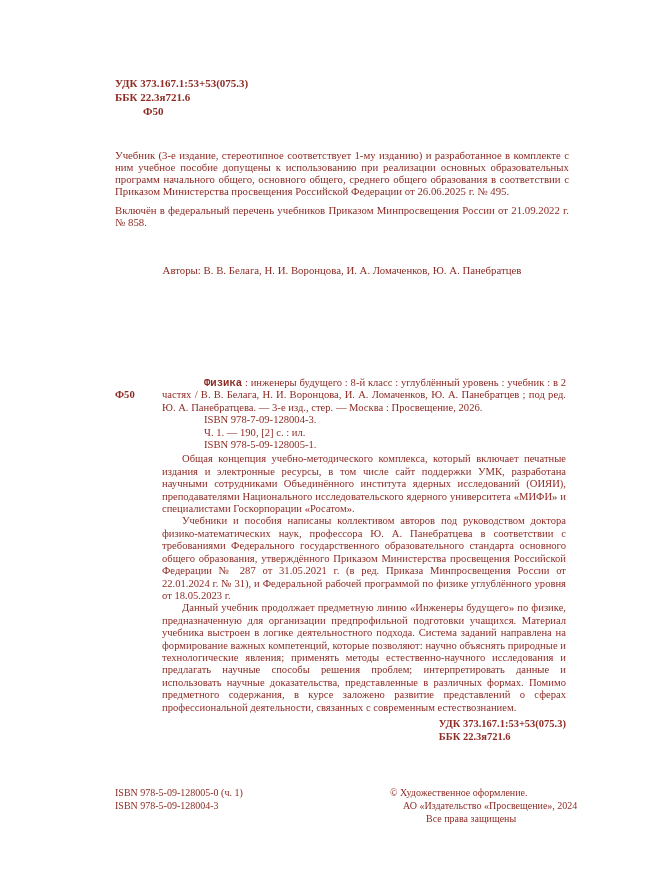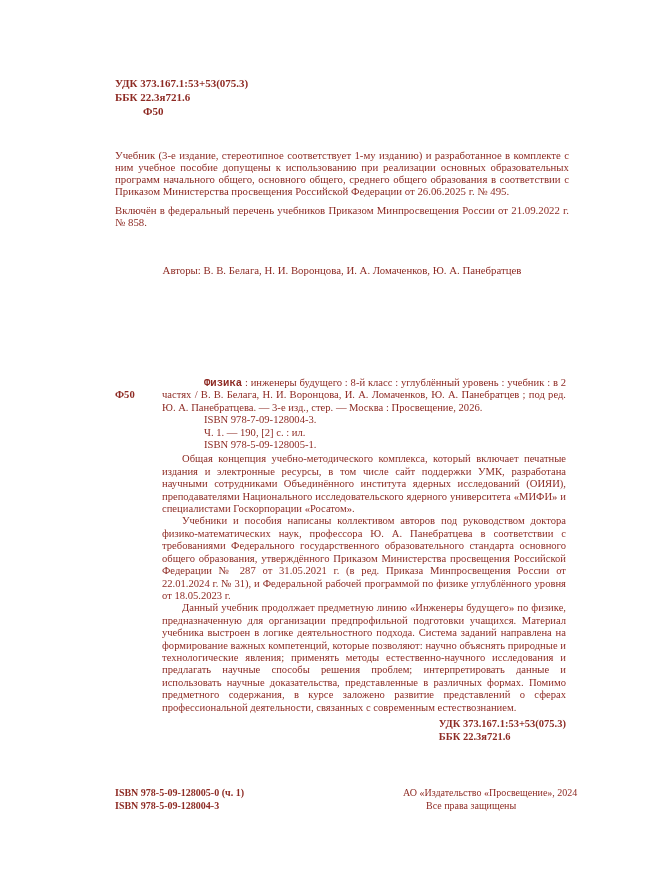--- a/index.html
+++ b/index.html
@@ -86,21 +86,21 @@
     top: 786px;
     left: 0;
     width: 650px;
     font-size: 10px;
     line-height: 13px;
   }
   .footer-left {
     position: absolute;
     left: 115px;
     top: 0;
-    font-weight: bold;
+    font-weight: normal;
   }
   .footer-right {
     position: absolute;
     left: 390px;
     top: 0;
   }
   .footer-right .ind1 { padding-left: 13px; }
   .footer-right .ind2 { padding-left: 36px; }
   b { font-weight: bold; font-family: Liberation Mono, monospace; }
 </style>
@@ -146,18 +146,19 @@
     </div>
 
   </div>
 
   <div class="footer">
     <div class="footer-left">
       <div>ISBN 978-5-09-128005-0 (ч. 1)</div>
       <div>ISBN 978-5-09-128004-3</div>
     </div>
     <div class="footer-right">
+      <div>© Художественное оформление.</div>
       <div class="ind1">АО «Издательство «Просвещение», 2024</div>
       <div class="ind2">Все права защищены</div>
     </div>
   </div>
 
 </div>
 
 </body></html>

